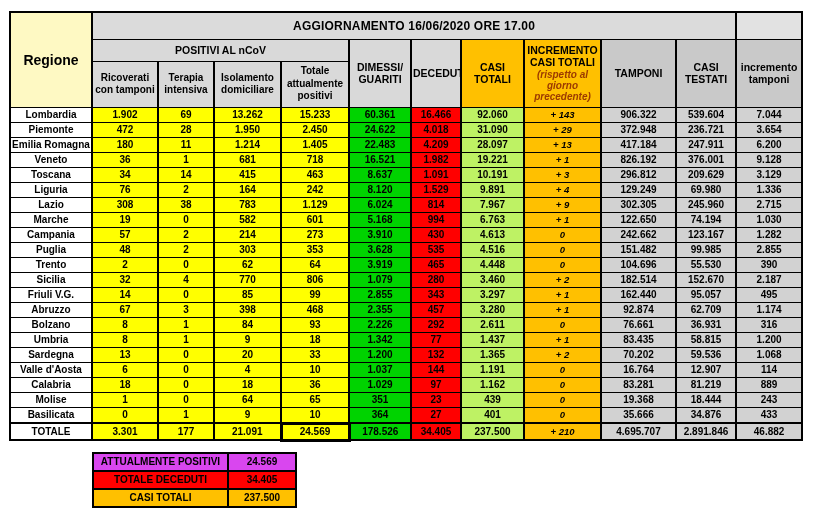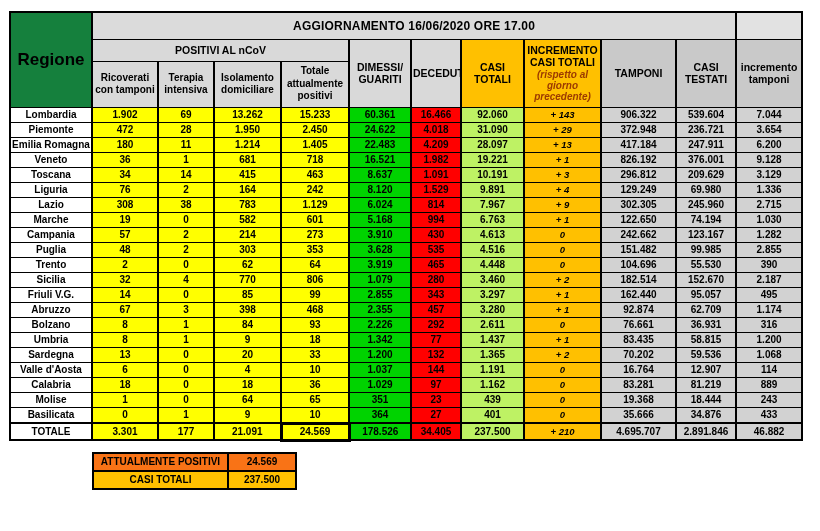--- a/index.html
+++ b/index.html
@@ -12,21 +12,21 @@
   table{border-collapse:collapse;table-layout:fixed;}
   .main{width:792px;border:2px solid #000;}
   .main th,.main td{
     border:1px solid #000;border-left-width:2px;border-right-width:2px;
     text-align:center;vertical-align:middle;font-weight:bold;
     padding:0 1px;overflow:hidden;color:#000;
   }
   .r-banner{height:27px;}
   .c-banner{background:#dbdbdb;font-size:12px;letter-spacing:.2px;}
   .c-banner-empty{background:#e2e2e2;}
-  .c-region-h{background:#15803d;font-size:17px;}
+  .c-region-h{background:#fef9c3;font-size:14px;}
   .r-group{height:22px;}
   .r-group th{font-size:10.5px;background:#d9d9d9;}
   .r-sub{height:46px;}
   .r-sub th{font-size:10px;background:#d9d9d9;line-height:1.25;}
   .h-orange{background:#ffc000 !important;}
   .h-dgray{background:#c9c9c9 !important;}
   .incr-note{display:block;font-size:10px;font-style:italic;color:#9c3a00;font-weight:bold;line-height:1.1;margin-top:1px;}
   tbody td{height:14px;font-size:10px;line-height:1;}
   .c-region{background:#ffffff;border-top-color:#999;border-bottom-color:#999;font-size:10px;}
   .c-yellow{background:#ffff00;}
@@ -38,21 +38,21 @@
   tr.total td{border-top:2px solid #000;}
   tr.total td.c-region{border-top-color:#000;}
   tr.total td.hl{border:3px solid #000;}
   .summary{margin:10px 0 0 83px;border:2px solid #000;}
   .summary td{
     border:2px solid #000;height:14px;font-size:10px;font-weight:bold;
     text-align:center;vertical-align:middle;overflow:hidden;color:#000;
   }
   .sum-label{width:131px;}
   .sum-value{width:64px;}
-  .s-yellow{background:#f97316;}
+  .s-yellow{background:#d946ef;}
   .s-green{background:#00d300;}
   .s-red{background:#ff0000;color:#7f1414;}
   .s-orange{background:#ffc000;}
 </style>
 </head>
 <body>
 
 <div class="page">
 
   <table class="main">
@@ -408,19 +408,23 @@
       </tbody>
   </table>
 
   <table class="summary">
     <tbody id="summary-rows">
         <tr>
           <td class="sum-label s-yellow">ATTUALMENTE POSITIVI</td>
           <td class="sum-value s-yellow">24.569</td>
         </tr>
         <tr>
+          <td class="sum-label s-red">TOTALE DECEDUTI</td>
+          <td class="sum-value s-red">34.405</td>
+        </tr>
+        <tr>
           <td class="sum-label s-orange">CASI TOTALI</td>
           <td class="sum-value s-orange">237.500</td>
         </tr>
       </tbody>
   </table>
 
 </div>
 
 </body></html>

